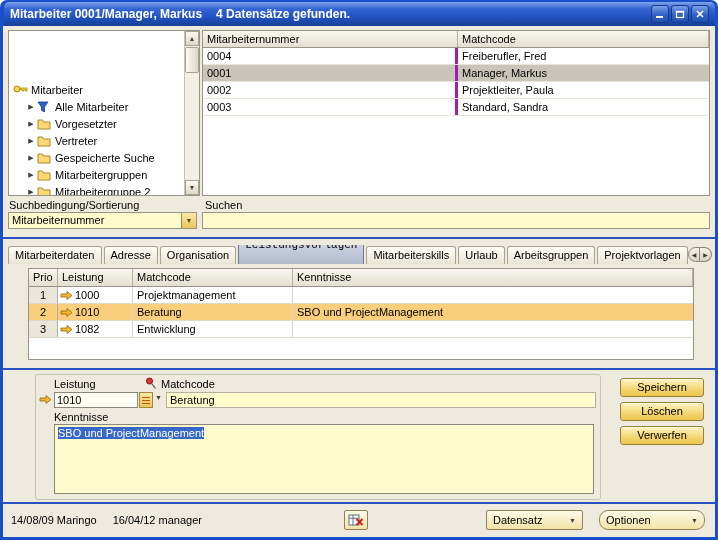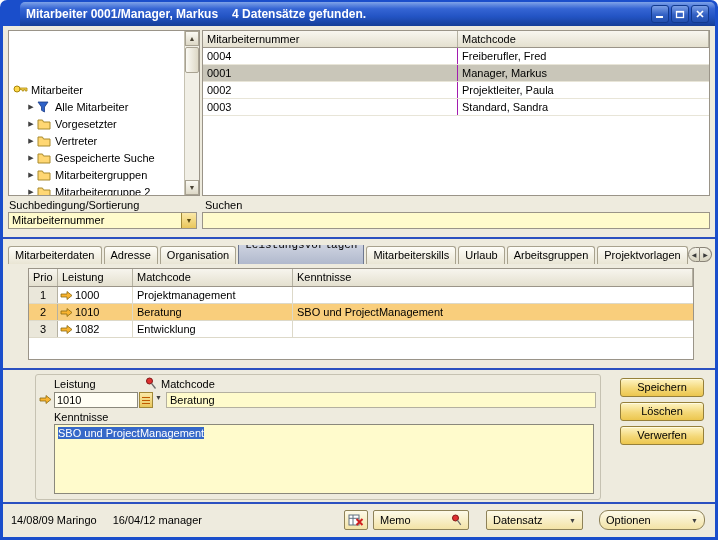--- a/index.html
+++ b/index.html
@@ -2,21 +2,21 @@
 <html><head>
 <meta charset="utf-8">
 <style>
   * { box-sizing: border-box; margin: 0; padding: 0; }
   html,body { width:718px; height:540px; }
   body { font-family:"Liberation Sans","DejaVu Sans",sans-serif; font-size:11px; color:#000; }
 
   .window { position:relative; width:718px; height:540px; background:#1A4ECB; border-radius:7px 7px 0 0; overflow:hidden; }
 
   
-  .titlebar { position:absolute; left:20px; top:2px; right:3px; height:24px; border-radius:5px 5px 0 0;
+  .titlebar { position:absolute; left:4px; top:2px; right:3px; height:24px; border-radius:5px 5px 0 0;
     background:linear-gradient(180deg,#7FA3E8 0%,#3565D4 28%,#2354C4 60%,#163F97 100%);
     display:flex; align-items:center; padding:0 6px; }
   .titlebar .t-main { color:#fff; font-weight:bold; font-size:12px; }
   .titlebar .t-sub  { color:#fff; font-weight:bold; font-size:12px; margin-left:14px; }
   .win-btns { margin-left:auto; display:flex; gap:2px; }
   .win-btn { width:18px; height:18px; border:1px solid #123A8E; border-radius:3px;
     background:linear-gradient(180deg,#7DA0E6,#3260C4 55%,#2350AE); display:flex; align-items:center; justify-content:center; }
 
   
   .content { position:absolute; left:3px; top:26px; width:712px; height:511px; background:#EEEBDE; }
@@ -36,21 +36,21 @@
   .sb-up { top:0; } .sb-down { bottom:0; }
   .sb-thumb { position:absolute; left:0; top:16px; width:14px; height:26px; background:linear-gradient(90deg,#FBFAF4,#DDD8C6);
     border:1px solid #A8A292; border-radius:2px; }
 
   
   .results { left:199px; top:4px; width:508px; height:166px; background:#fff; border:1px solid #9A9488; overflow:hidden; }
   .res-head { display:flex; height:17px; background:linear-gradient(#F8F6F0,#E4E0CF); border-bottom:1px solid #9A9488; }
   .res-head > div { line-height:16px; padding-left:4px; border-right:1px solid #B5B1A2; }
   .res-row { display:flex; height:17px; border-bottom:1px solid #E8E5D8; }
   .res-row > div { line-height:16px; padding-left:4px; }
-  .c-num { width:255px; flex:0 0 255px; border-right:1px solid #a21caf; }
+  .c-num { width:255px; flex:0 0 255px; border-right:3px solid #a21caf; }
   .res-head .c-num { border-right:1px solid #B5B1A2; }
   .c-mc { flex:1; }
   .res-row.selected { background:#C9C6B9; }
 
   
   .lbl { font-size:11px; }
   .combo { left:5px; top:186px; width:189px; height:17px; background:#FFFBCC; border:1px solid #9A9488; display:flex; }
   .combo .cval { flex:1; line-height:15px; padding-left:3px; }
   .drop-btn { width:15px; height:15px; background:linear-gradient(#FBE9A8,#E9C65C); border-left:1px solid #A08838;
     font-size:7px; text-align:center; line-height:15px; color:#5A4A10; }
@@ -370,29 +370,20 @@
     <div class="sb-button" style="left:341px; width:24px; justify-content:center; padding:0;">
       <span>
         <svg width="16" height="14" viewBox="0 0 16 14">
             <rect x="1" y="2" width="10" height="10" fill="#fff" stroke="#607080"></rect>
             <line x1="1" y1="5.3" x2="11" y2="5.3" stroke="#607080"></line>
             <line x1="5" y1="2" x2="5" y2="12" stroke="#607080"></line>
             <path d="M8.5 6 L14.5 12 M14.5 6 L8.5 12" stroke="#D02020" stroke-width="2"></path>
           </svg>
       </span>
     </div>
-    <div class="sb-button" style="left:370px; width:96px;">
-      <span class="cap">Memo</span>
-      <span>
-        <svg width="11" height="12" viewBox="0 0 11 12">
-            <circle cx="4.5" cy="4" r="3" fill="#E03030" stroke="#801818"></circle>
-            <line x1="6.3" y1="6.2" x2="9.8" y2="10.8" stroke="#6A6A6A" stroke-width="1.2"></line>
-          </svg>
-      </span>
-    </div>
     <div class="sb-button" style="left:483px; width:97px;">
       <span class="cap">Datensatz</span>
       <span class="caret">▼</span>
     </div>
     <div class="sb-button" style="left:596px; width:106px;border-radius:9px;">
       <span class="cap">Optionen</span>
       <span class="caret">▼</span>
     </div>
 
   </div>

